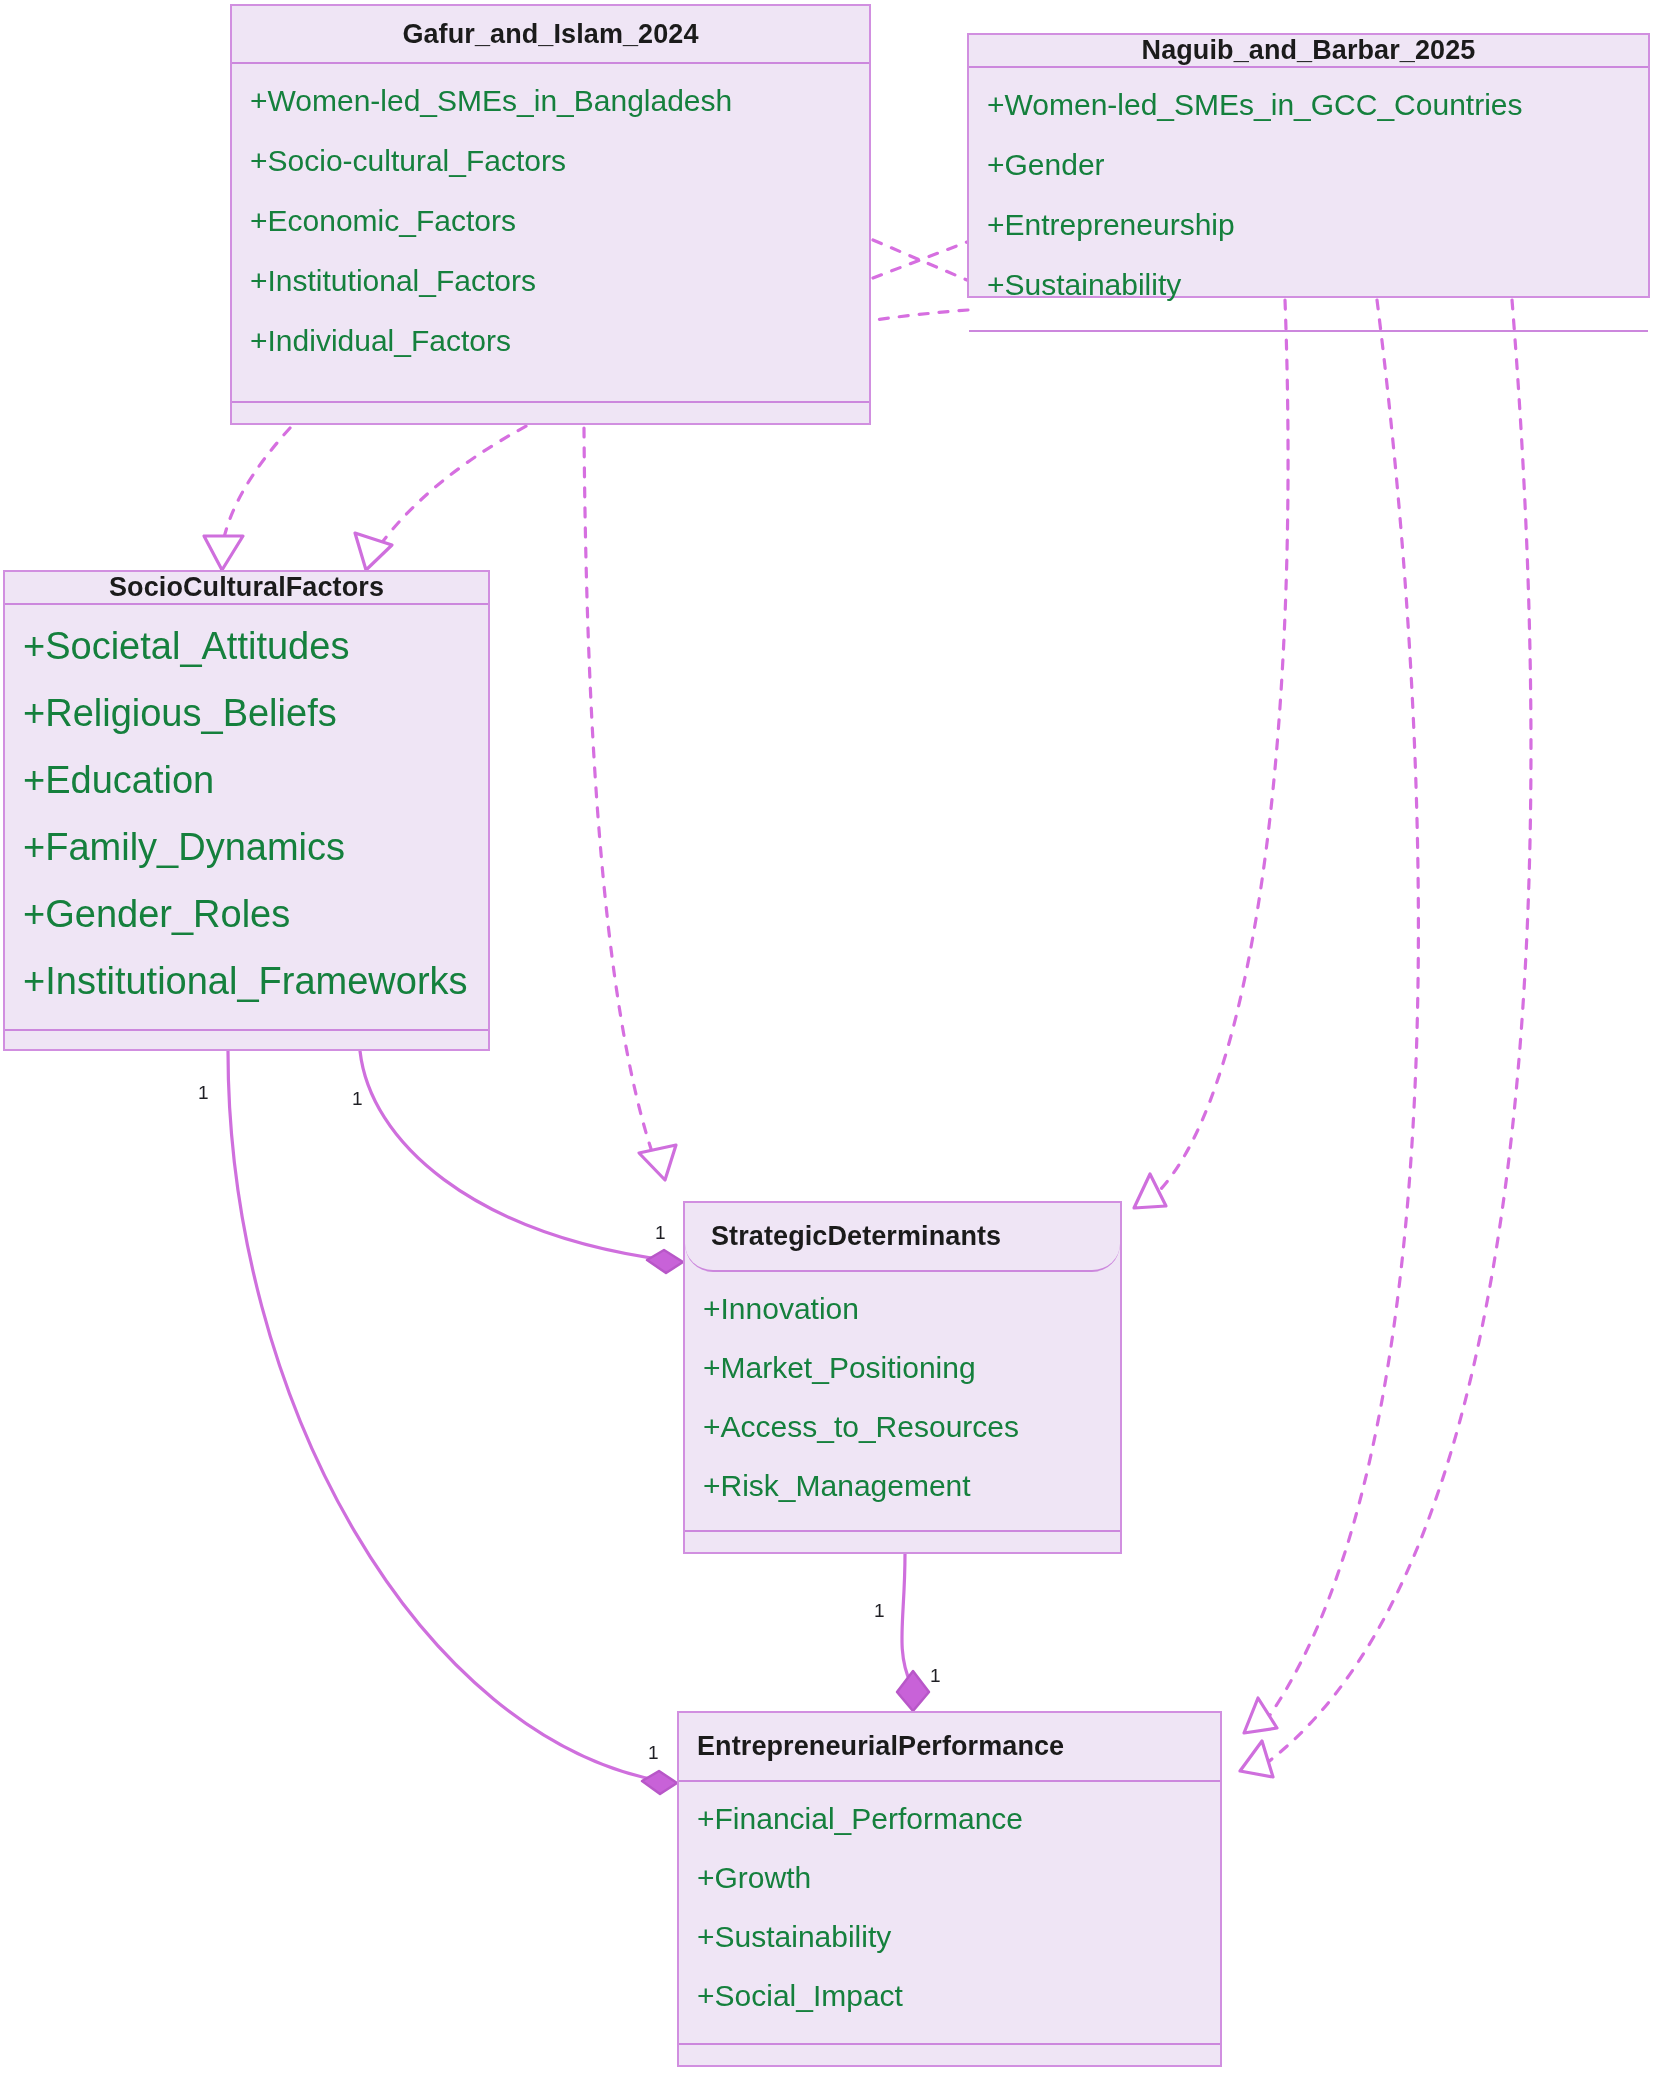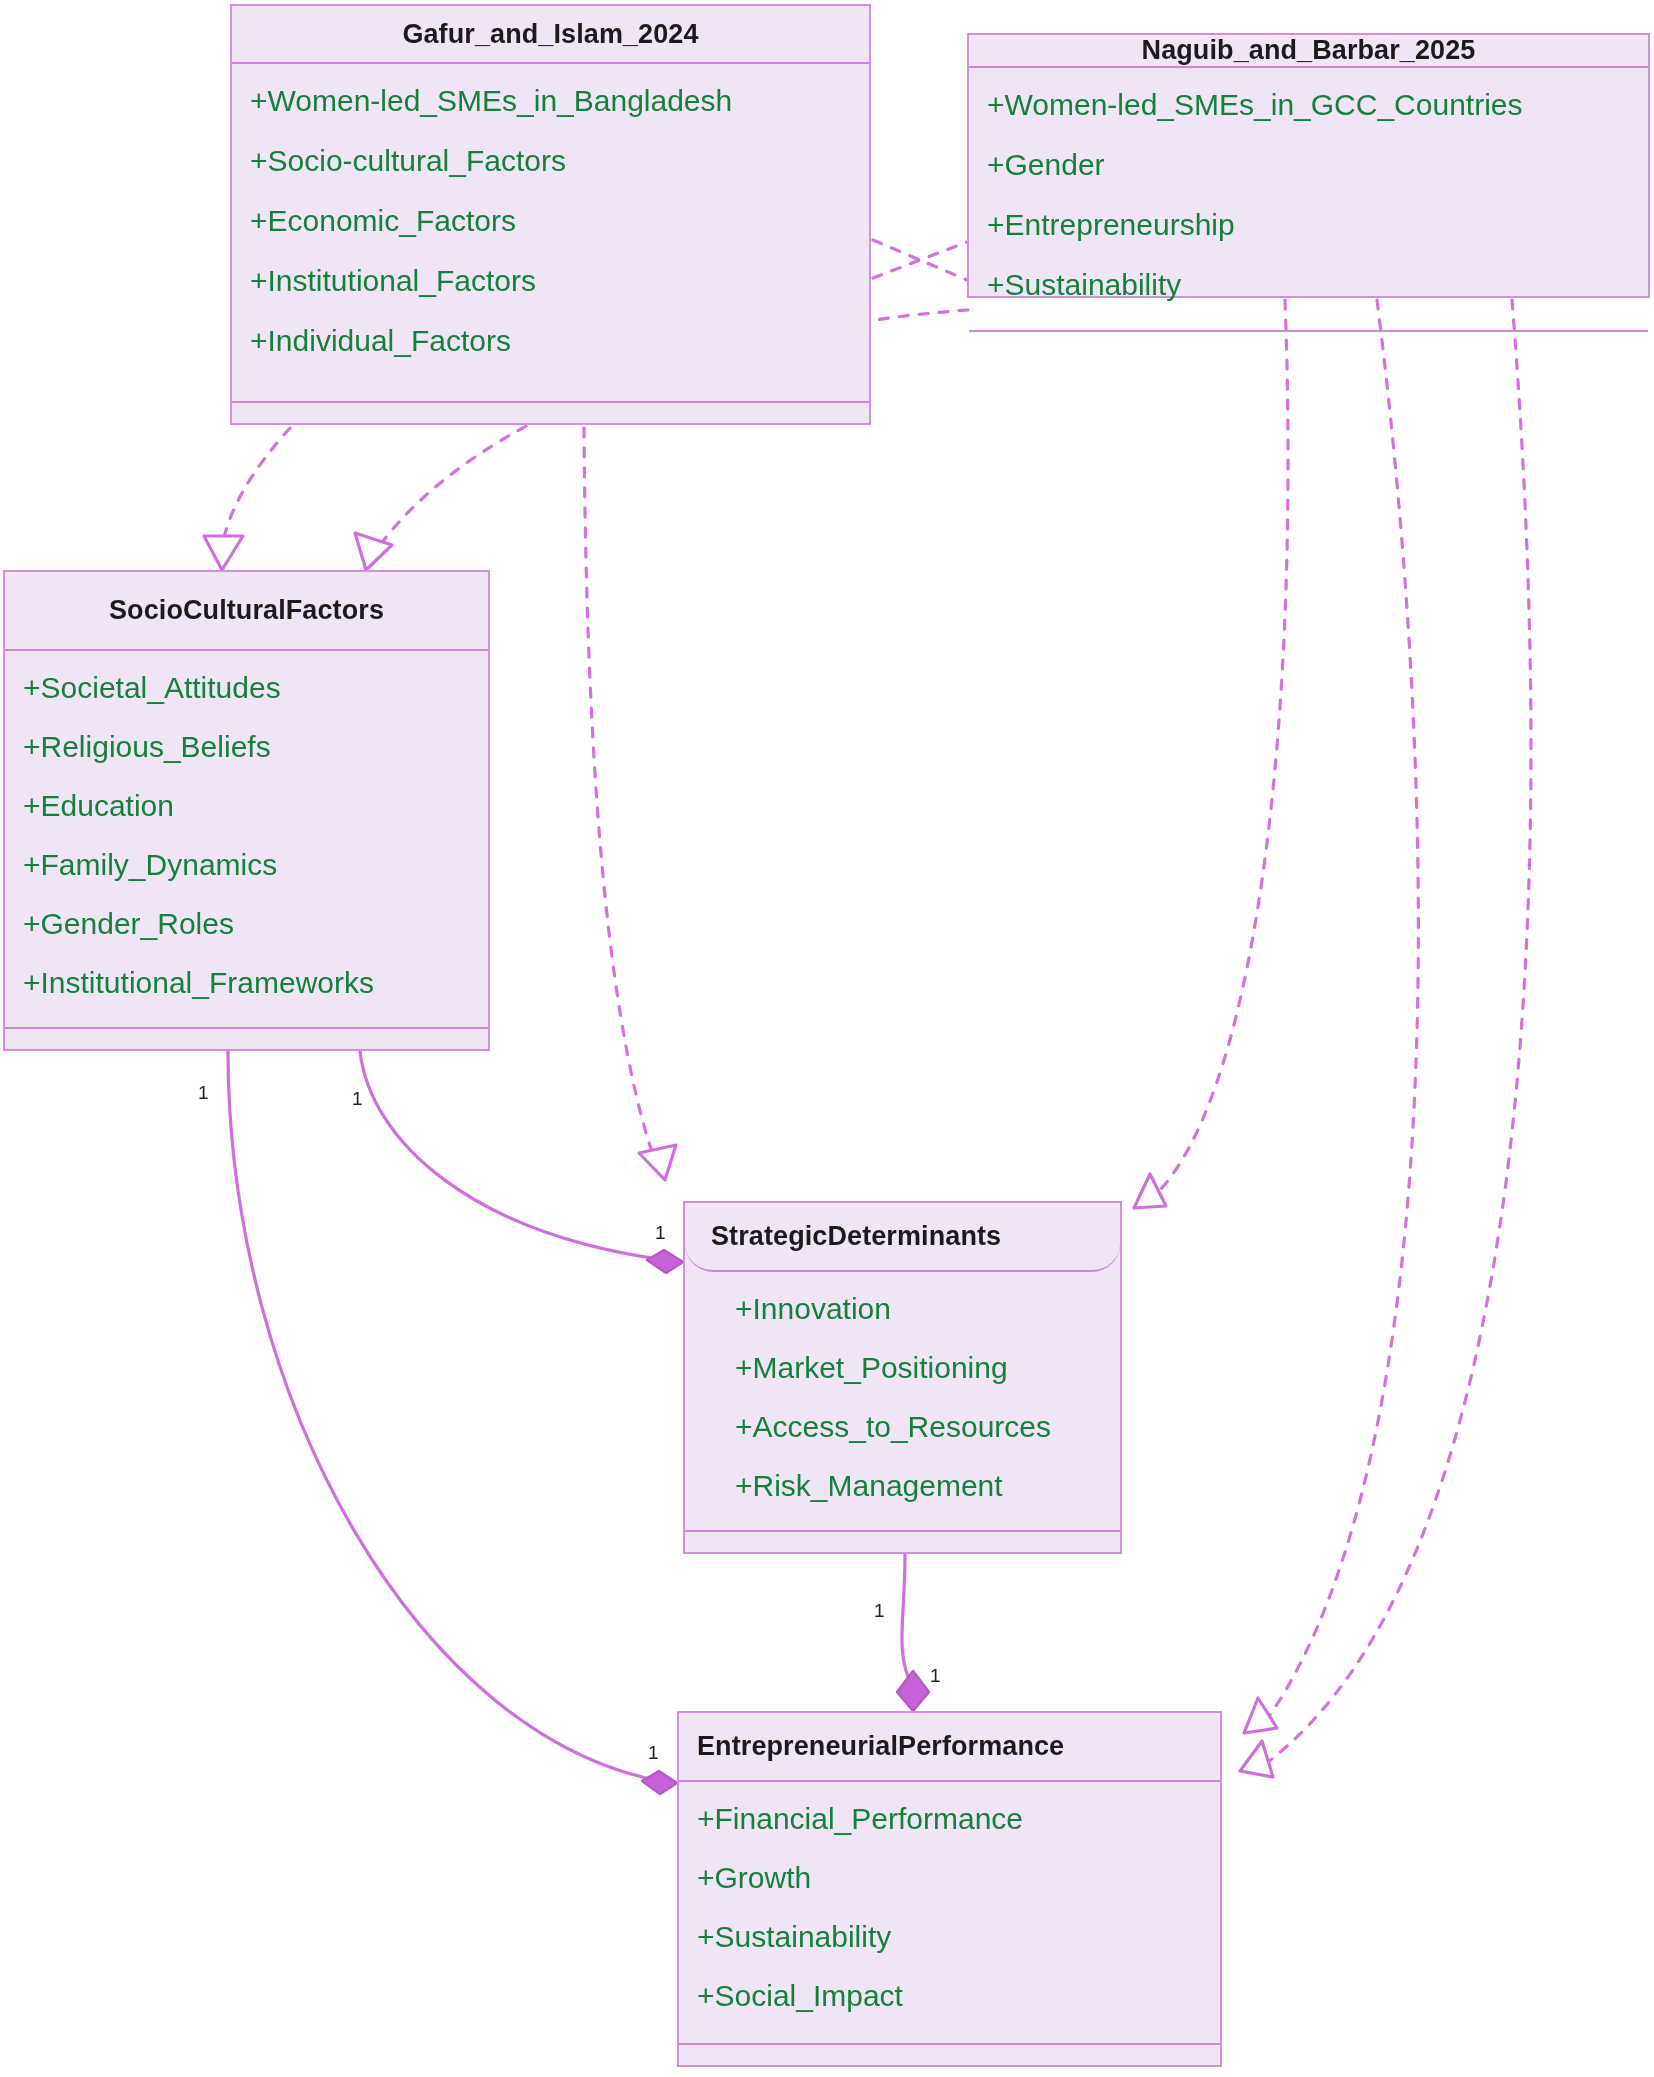--- a/index.html
+++ b/index.html
@@ -73,26 +73,26 @@
   #class-gafur   .uml-attr  { font-size: 30px; margin-bottom: 30px; }
 
   #class-naguib       { left: 967px;  top: 33px;   width: 683px;  height: 265px; }
   #class-naguib  .uml-title { height: 62px; font-size: 27px; }
   #class-naguib  .uml-attrs { padding: 22px 0 0 18px; }
   #class-naguib  .uml-attr  { font-size: 30px; margin-bottom: 30px; }
 
   #class-socio        { left: 3px;    top: 570px;  width: 487px;  height: 481px; }
   #class-socio   .uml-title { height: 80px; font-size: 27px; }
   #class-socio   .uml-attrs { padding: 22px 0 0 18px; }
-  #class-socio   .uml-attr  { font-size: 30px; margin-bottom: 29px; }
+  #class-socio   .uml-attr  { font-size: 38px; margin-bottom: 29px; }
 
   #class-strategic    { left: 683px;  top: 1201px; width: 439px;  height: 353px; }
   #class-strategic .uml-title { height: 69px; font-size: 27px; text-align: center; justify-content: flex-start; padding-left: 26px; border-radius: 28px; }
   #class-strategic .uml-attrs { padding: 22px 0 0 18px; }
-  #class-strategic .uml-attr  { font-size: 30px; margin-bottom: 29px; margin-left: 32px; }
+  #class-strategic .uml-attr  { font-size: 30px; margin-bottom: 29px; }
 
   #class-entperf      { left: 677px;  top: 1711px; width: 545px;  height: 356px; }
   #class-entperf .uml-title { height: 69px; font-size: 27px; text-align: left; justify-content: flex-start; padding-left: 18px; }
   #class-entperf .uml-attrs { padding: 22px 0 0 18px; }
   #class-entperf .uml-attr  { font-size: 30px; margin-bottom: 29px; }
 
   .mult-label {
     position: absolute;
     font-size: 19px;
     color: #1f1f24;

